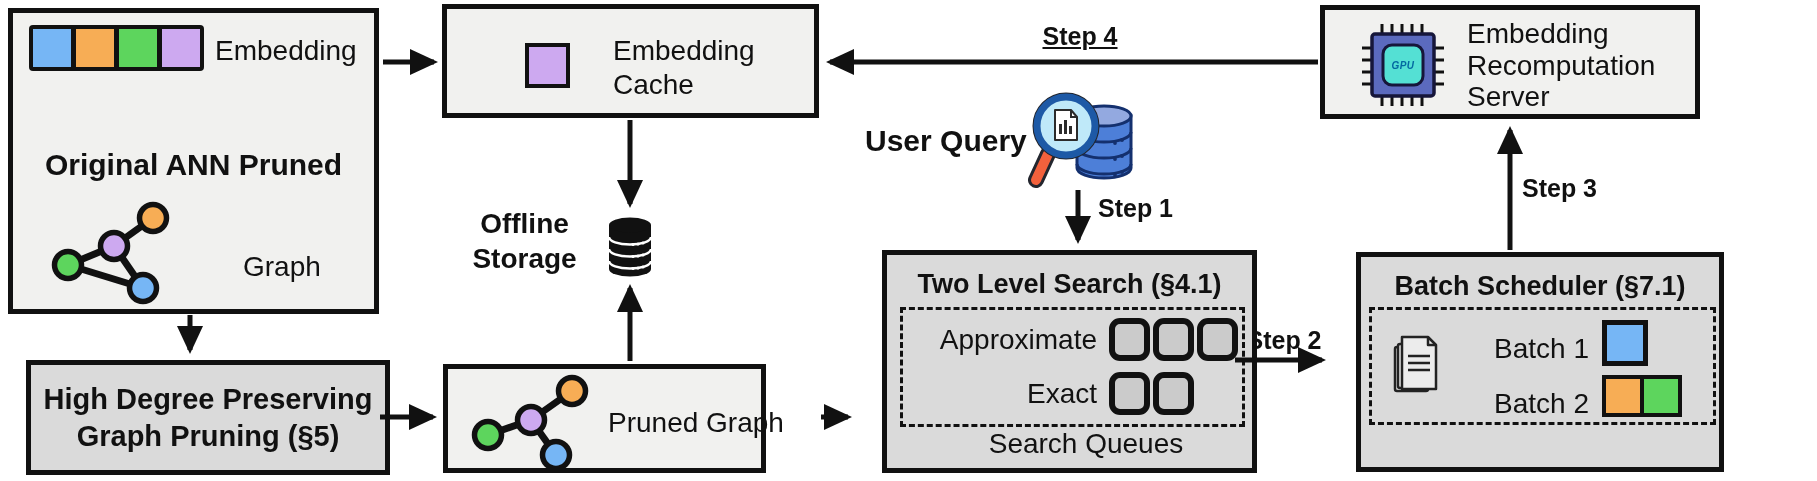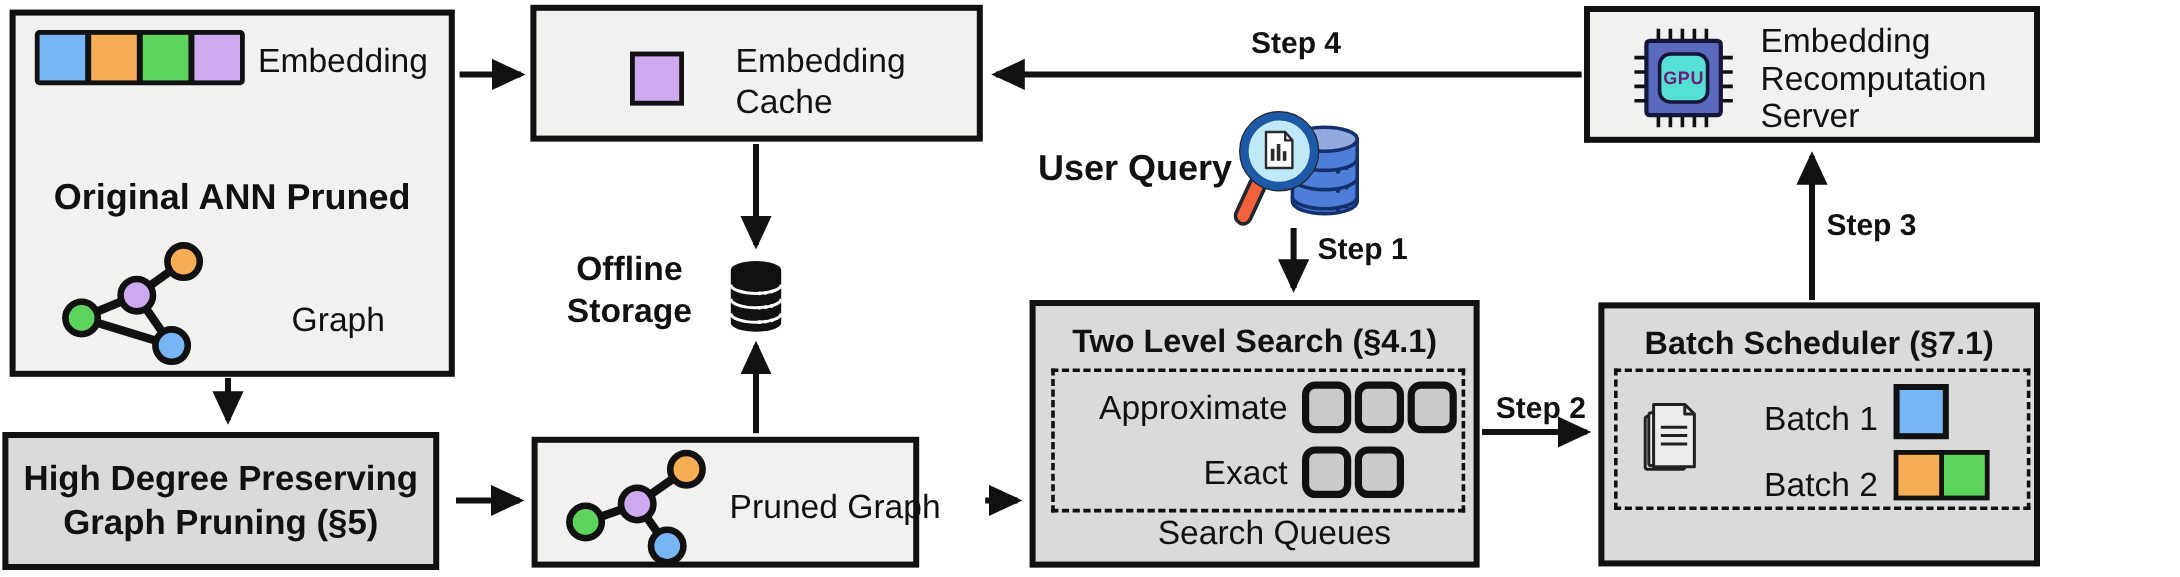--- a/index.html
+++ b/index.html
@@ -1,22 +1,22 @@
 <!DOCTYPE html>
 <html><head>
 <meta charset="utf-8">
 <style>
   html,body{margin:0;padding:0;background:#fff;}
   #canvas{
     position:relative;width:1817px;height:481px;background:#ffffff;
-    font-family:"Liberation Sans",sans-serif;color:#111;overflow:hidden;
+    font-family:"Liberation Sans",sans-serif;color:#111;overflow:hidden;border-radius:26px;
   }
   .box{position:absolute;border:5px solid #111;box-sizing:border-box;}
   .light{background:#f1f1ef;}
-  .dark{background:#dadada;}
+  .dark{background:#dadada;margin-left:24px;}
   .abs{position:absolute;}
   .lbl{font-size:28px;white-space:nowrap;}
   .bold{font-weight:700;}
   .step{position:absolute;font-weight:700;font-size:25px;white-space:nowrap;}
   .center{text-align:center;}
   .blk{display:block;}
   
   .c-blue{background:#76b6f5;}
   .c-orange{background:#f7ad55;}
   .c-green{background:#5dd55d;}
@@ -34,21 +34,21 @@
   .dashed{position:absolute;border:3px dashed #111;box-sizing:border-box;}
   
   .overlay{position:absolute;left:0;top:0;pointer-events:none;}
   .arrow{stroke:#111;stroke-width:5;fill:none;marker-end:url(#ah);}
   .caption{position:absolute;left:0;right:0;bottom:8px;text-align:center;font-size:28px;padding-left:33px;}
   .title-row{position:absolute;left:0;right:0;text-align:center;font-weight:700;font-size:27px;white-space:nowrap;}
   .batch-lbl{position:absolute;left:100px;width:128px;text-align:right;font-size:28px;}
   .duo{position:absolute;display:flex;gap:4px;background:#111;padding:4px;}
   .duo .cell{width:34px;height:34px;}
   .gpu-lbl{position:absolute;display:flex;align-items:center;justify-content:center;
-    font-size:15px;font-weight:700;color:#701a75;letter-spacing:.5px;}
+    font-size:10px;font-weight:700;color:#0369a1;letter-spacing:.5px;font-style:italic;}
 </style>
 </head>
 <body>
 
 <div id="canvas">
 
   <div class="box light" style="left:8px;top:8px;width:371px;height:306px;">
     <div class="vec abs" style="left:16px;top:12px;">
       <div class="cell c-blue"></div>
       <div class="cell c-orange"></div>
@@ -133,21 +133,21 @@
     <circle cx="38" cy="46" r="32" fill="none" stroke="#23262e" stroke-width="3"></circle>
     <circle cx="38" cy="46" r="29" fill="#bfe9f9" stroke="#1d59a6" stroke-width="7"></circle>
 
     <path d="M27,30 h16 l6,7 v23 h-22 z" fill="#ffffff" stroke="#2b2b2b" stroke-width="2" stroke-linejoin="round"></path>
     <path d="M43,30 v7 h6" fill="none" stroke="#2b2b2b" stroke-width="2"></path>
     <rect x="31" y="44" width="3" height="10" fill="#2b2b2b"></rect>
     <rect x="36" y="40" width="3" height="14" fill="#2b2b2b"></rect>
     <rect x="41" y="46" width="3" height="8" fill="#2b2b2b"></rect>
   </svg>
 
-  <div class="step center" style="left:1020px;top:22px;width:120px;">Step 4</div>
+  <div class="step center" style="left:1020px;top:22px;width:120px;text-decoration:underline;">Step 4</div>
   <div class="step" style="left:1098px;top:194px;">Step 1</div>
   <div class="step center" style="left:1236px;top:326px;width:96px;">Step 2</div>
   <div class="step" style="left:1522px;top:174px;">Step 3</div>
 
   <div class="box dark" style="left:858px;top:250px;width:375px;height:223px;">
     <div class="title-row" style="top:14px;">Two Level Search (§4.1)</div>
     <div class="dashed" style="left:13px;top:52px;width:345px;height:120px;">
       <div class="qrow" style="top:8px;">
         <span class="qlbl lbl">Approximate</span>
         <span class="qset">

